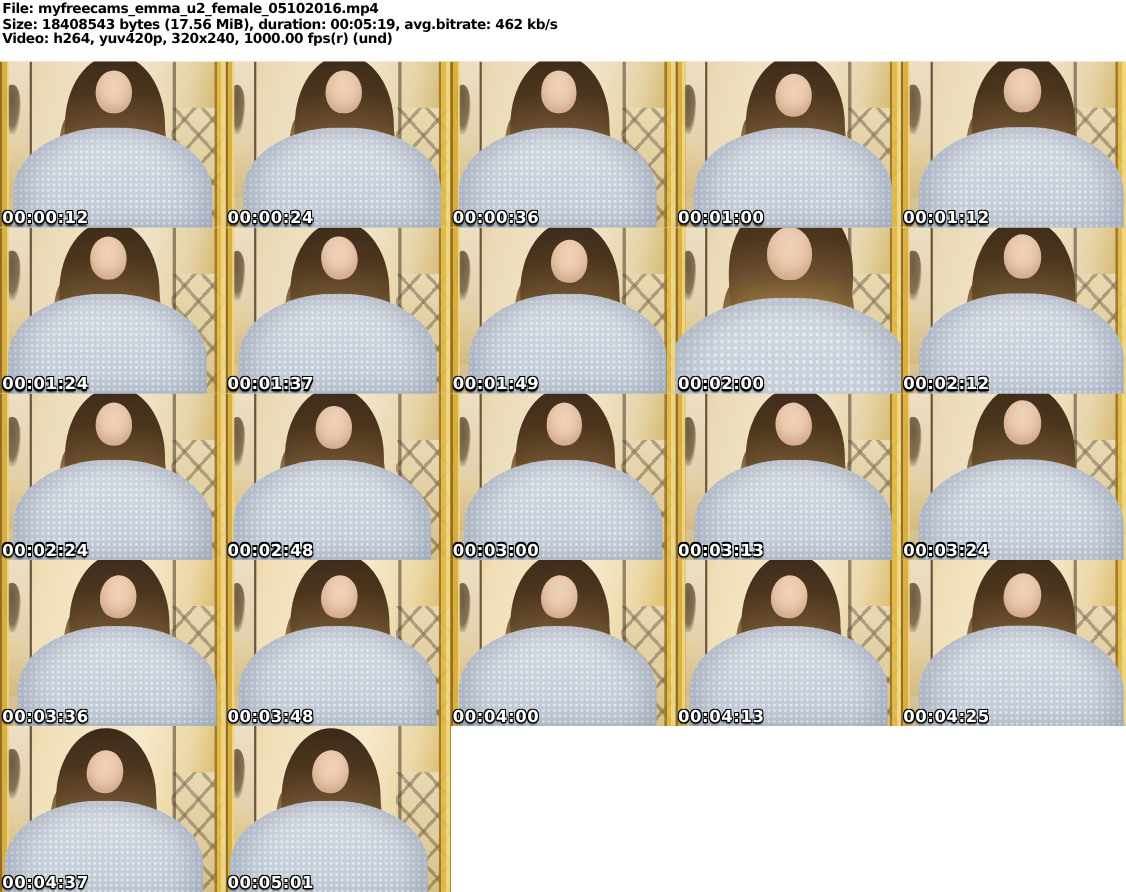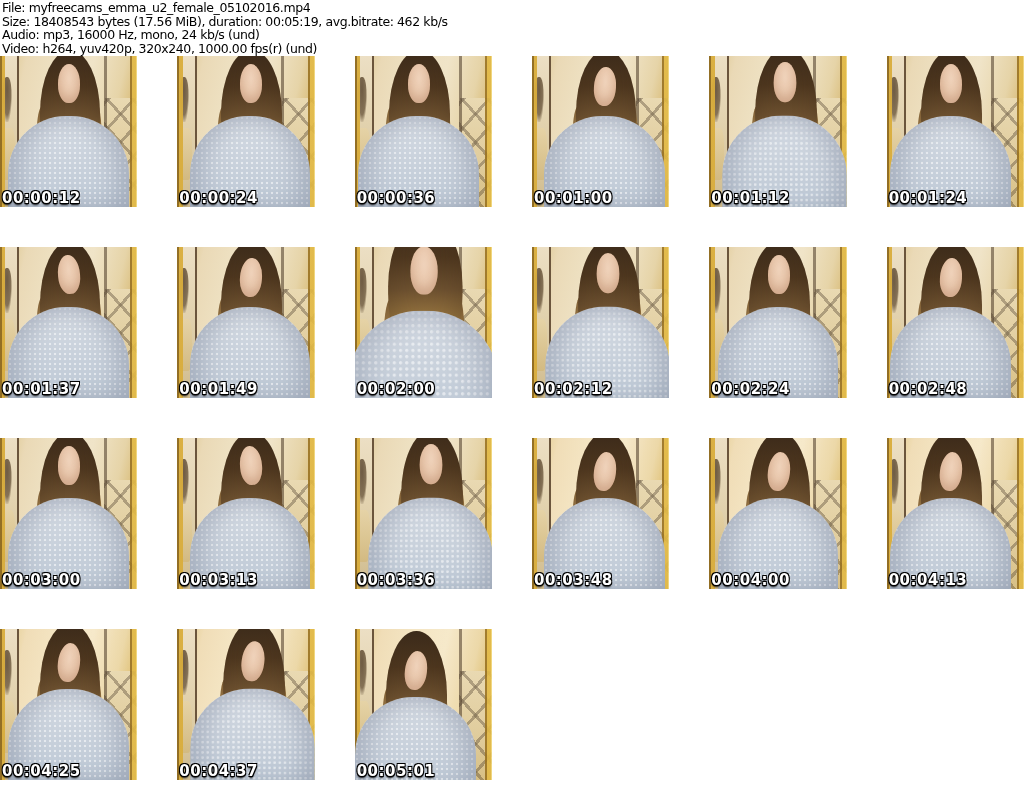--- a/index.html
+++ b/index.html
@@ -7,27 +7,27 @@
     width:1024px;height:811px;overflow:hidden;position:relative;
     font-family:"DejaVu Sans","Liberation Sans",sans-serif;
     background:#ffffff;
   }
   
   .meta-header{
     width:1024px;height:56px;background:#ffffff;color:#000000;
     padding:1px 0 0 2px;box-sizing:border-box;
   }
   .meta-line{
-    font-size:12.5px;font-weight:normal;line-height:13.5px;
+    font-size:12.5px;font-weight:bold;line-height:13.5px;
     letter-spacing:-0.4px;white-space:nowrap;
   }
   
   .grid{
     width:1024px;height:550px;
-    display:grid;grid-template-columns:repeat(6,1fr);grid-auto-rows:151px;gap:40px;
+    display:grid;grid-template-columns:repeat(5,1fr);grid-auto-rows:151px;
   }
   .cell{
     position:relative;overflow:hidden;
     background:linear-gradient(103deg,
       #caa24c 0%, #e2cf9e 6%, #e9dab8 14%, #ecdfc2 30%,
       #efe3c6 52%, #e7d6ab 72%, #d8ba72 86%, #c49a3e 93%, #dfc econ 100%);
     background-color:#e8d8b4;
   }
   
   .wall{position:absolute;inset:0;
@@ -101,21 +101,20 @@
   }
 </style>
 </head>
 <body>
 
 <div class="sheet">
 
   <div class="meta-header">
     <div class="meta-line">File: myfreecams_emma_u2_female_05102016.mp4</div>
     <div class="meta-line">Size: 18408543 bytes (17.56 MiB), duration: 00:05:19, avg.bitrate: 462 kb/s</div>
-    <div class="meta-line">Audio: mp3, 16000 Hz, mono, 24 kb/s (und)</div>
     <div class="meta-line">Video: h264, yuv420p, 320x240, 1000.00 fps(r) (und)</div>
   </div>
 
   <div class="grid">
       <div class="cell">
       <div class="wall"></div>
       <div class="mirror">
         <div class="reflection"></div>
         <div class="reflection-bed"></div>
       </div>
@@ -419,20 +418,41 @@
       <div class="wood-edge"></div>
       <div class="curtain-left"></div>
       <div class="curtain-right"></div>
       <div class="person">
         <div class="curl-left"></div>
         <div class="curl-right"></div>
         <div class="hair"></div>
         <div class="face"></div>
         <div class="sweater"></div>
       </div>
+      <div class="timestamp">00:03:24</div>
+    </div>
+      <div class="cell">
+      <div class="wall"></div>
+      <div class="mirror">
+        <div class="reflection"></div>
+        <div class="reflection-bed"></div>
+      </div>
+      <div class="headboard">
+        <div class="lattice"></div>
+      </div>
+      <div class="wood-edge"></div>
+      <div class="curtain-left"></div>
+      <div class="curtain-right"></div>
+      <div class="person">
+        <div class="curl-left"></div>
+        <div class="curl-right"></div>
+        <div class="hair"></div>
+        <div class="face"></div>
+        <div class="sweater"></div>
+      </div>
       <div class="timestamp">00:03:36</div>
     </div>
       <div class="cell">
       <div class="wall"></div>
       <div class="mirror">
         <div class="reflection"></div>
         <div class="reflection-bed"></div>
       </div>
       <div class="headboard">
         <div class="lattice"></div>

